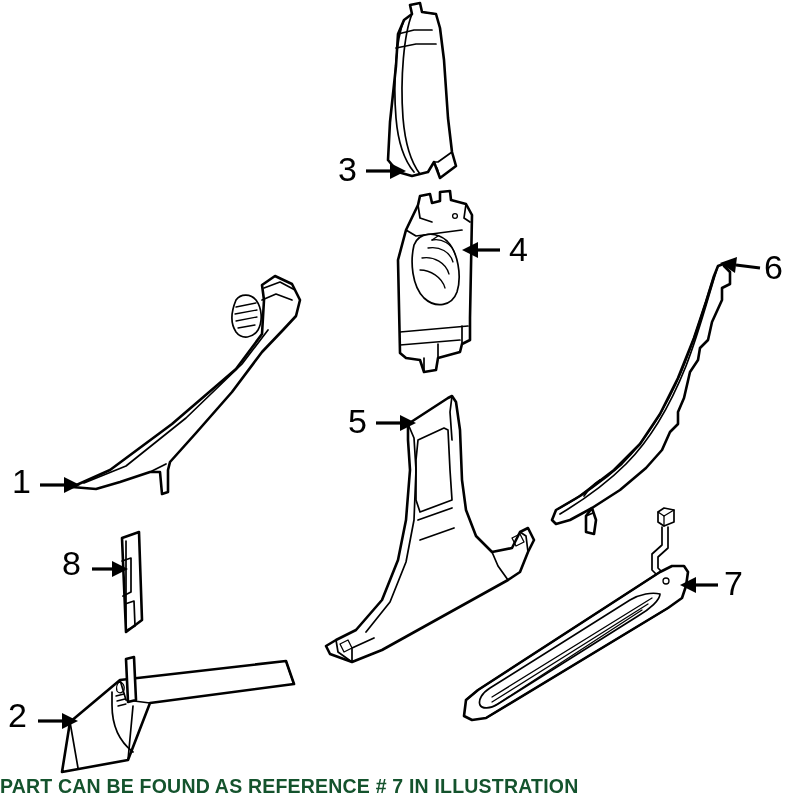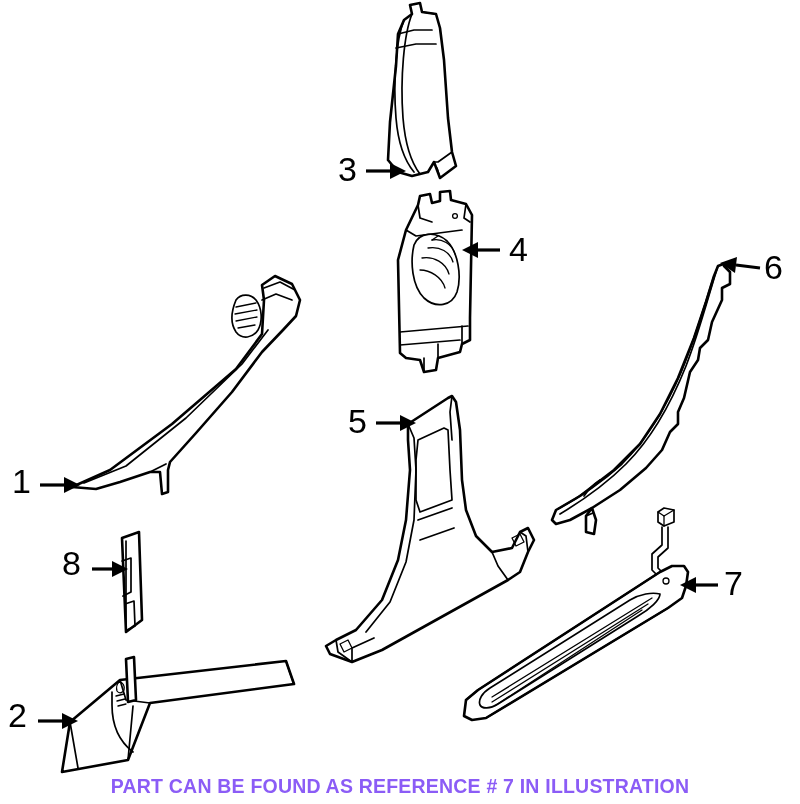--- a/index.html
+++ b/index.html
@@ -69,22 +69,22 @@
     font-weight: 400;
     color: #000000;
     line-height: 1;
     user-select: none;
   }
   #footer-note {
     position: absolute;
     left: 0;
     width: 800px;
     bottom: 6px;
-    text-align: center;
-    color: #8b5cf6;
+    text-align: left;
+    color: #14532d;
     font-family: "Liberation Sans", sans-serif;
     font-weight: bold;
     font-size: 19.5px;
     letter-spacing: 0.2px;
     white-space: nowrap;
   }
 </style>
 </head>
 <body>
 

